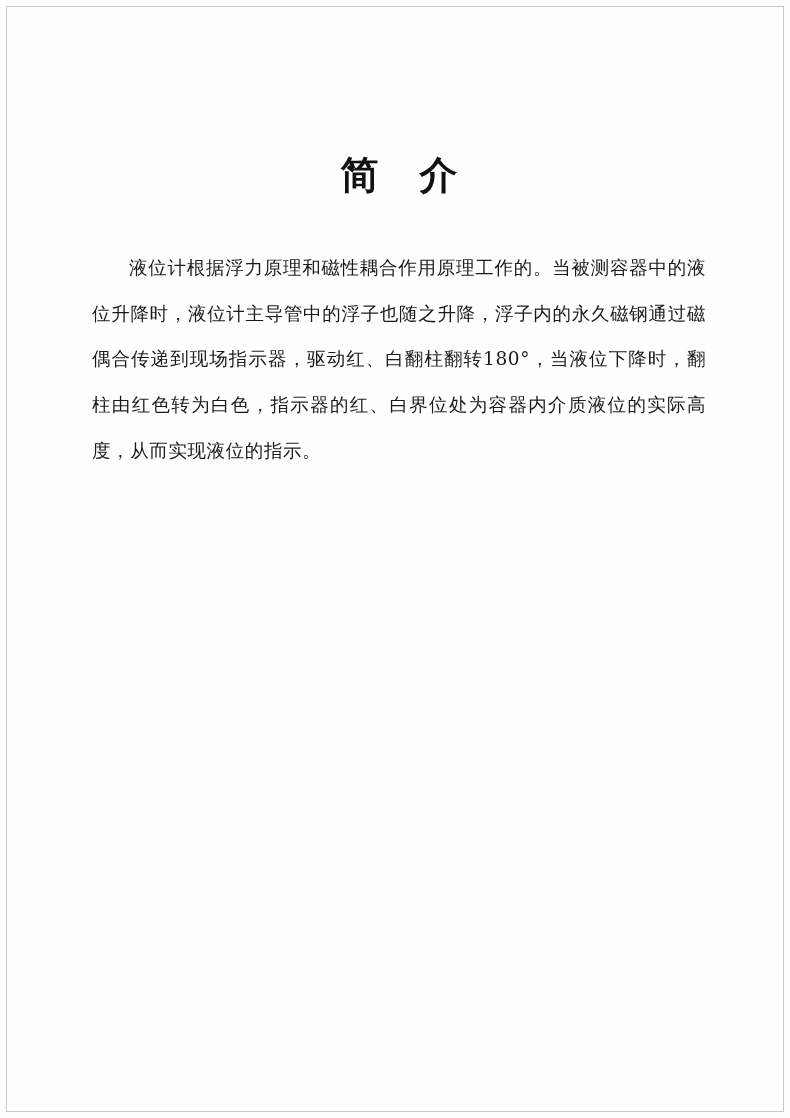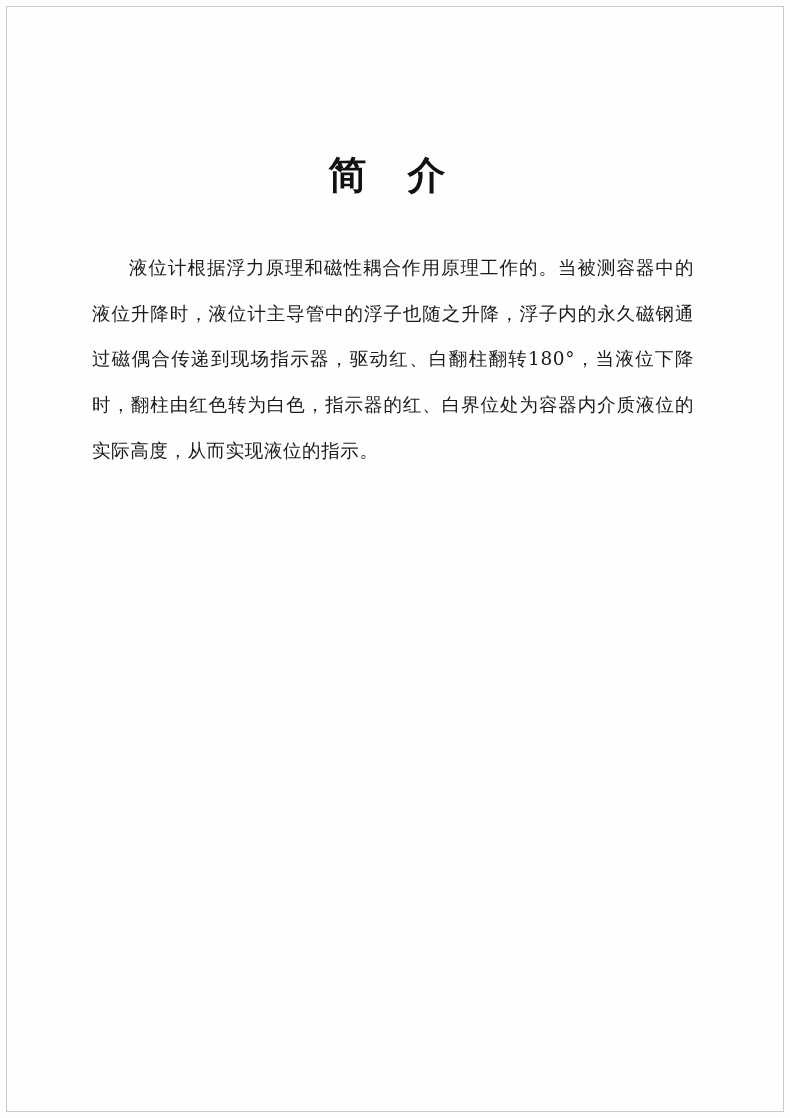--- a/index.html
+++ b/index.html
@@ -25,41 +25,41 @@
     position: absolute;
     left: 6px;
     top: 6px;
     right: 6px;
     bottom: 6px;
     border: 1px solid #c9c9c9;
     pointer-events: none;
   }
   .content {
     position: absolute;
-    left: 80px;
+    left: 92px;
     top: 150px;
     width: 614px;
   }
   .doc-title {
     text-align: center;
     font-size: 38px;
     font-weight: bold;
     letter-spacing: 14px;
     margin: 0 0 44px 0;
     font-family: "DejaVu Serif", "Liberation Serif", serif;
     color: #111;
     text-indent: 14px;
   }
   .para {
     font-size: 18.5px;
     line-height: 2.47;
     text-align: justify;
     text-justify: inter-ideograph;
     text-indent: 2em;
-    margin: 0 0 4px 12px;
+    margin: 0 0 4px 0;
     color: #1a1a1a;
     letter-spacing: 0.6px;
   }
   .para:last-child {
     margin-bottom: 0;
   }
 </style>
 </head>
 <body>
 

